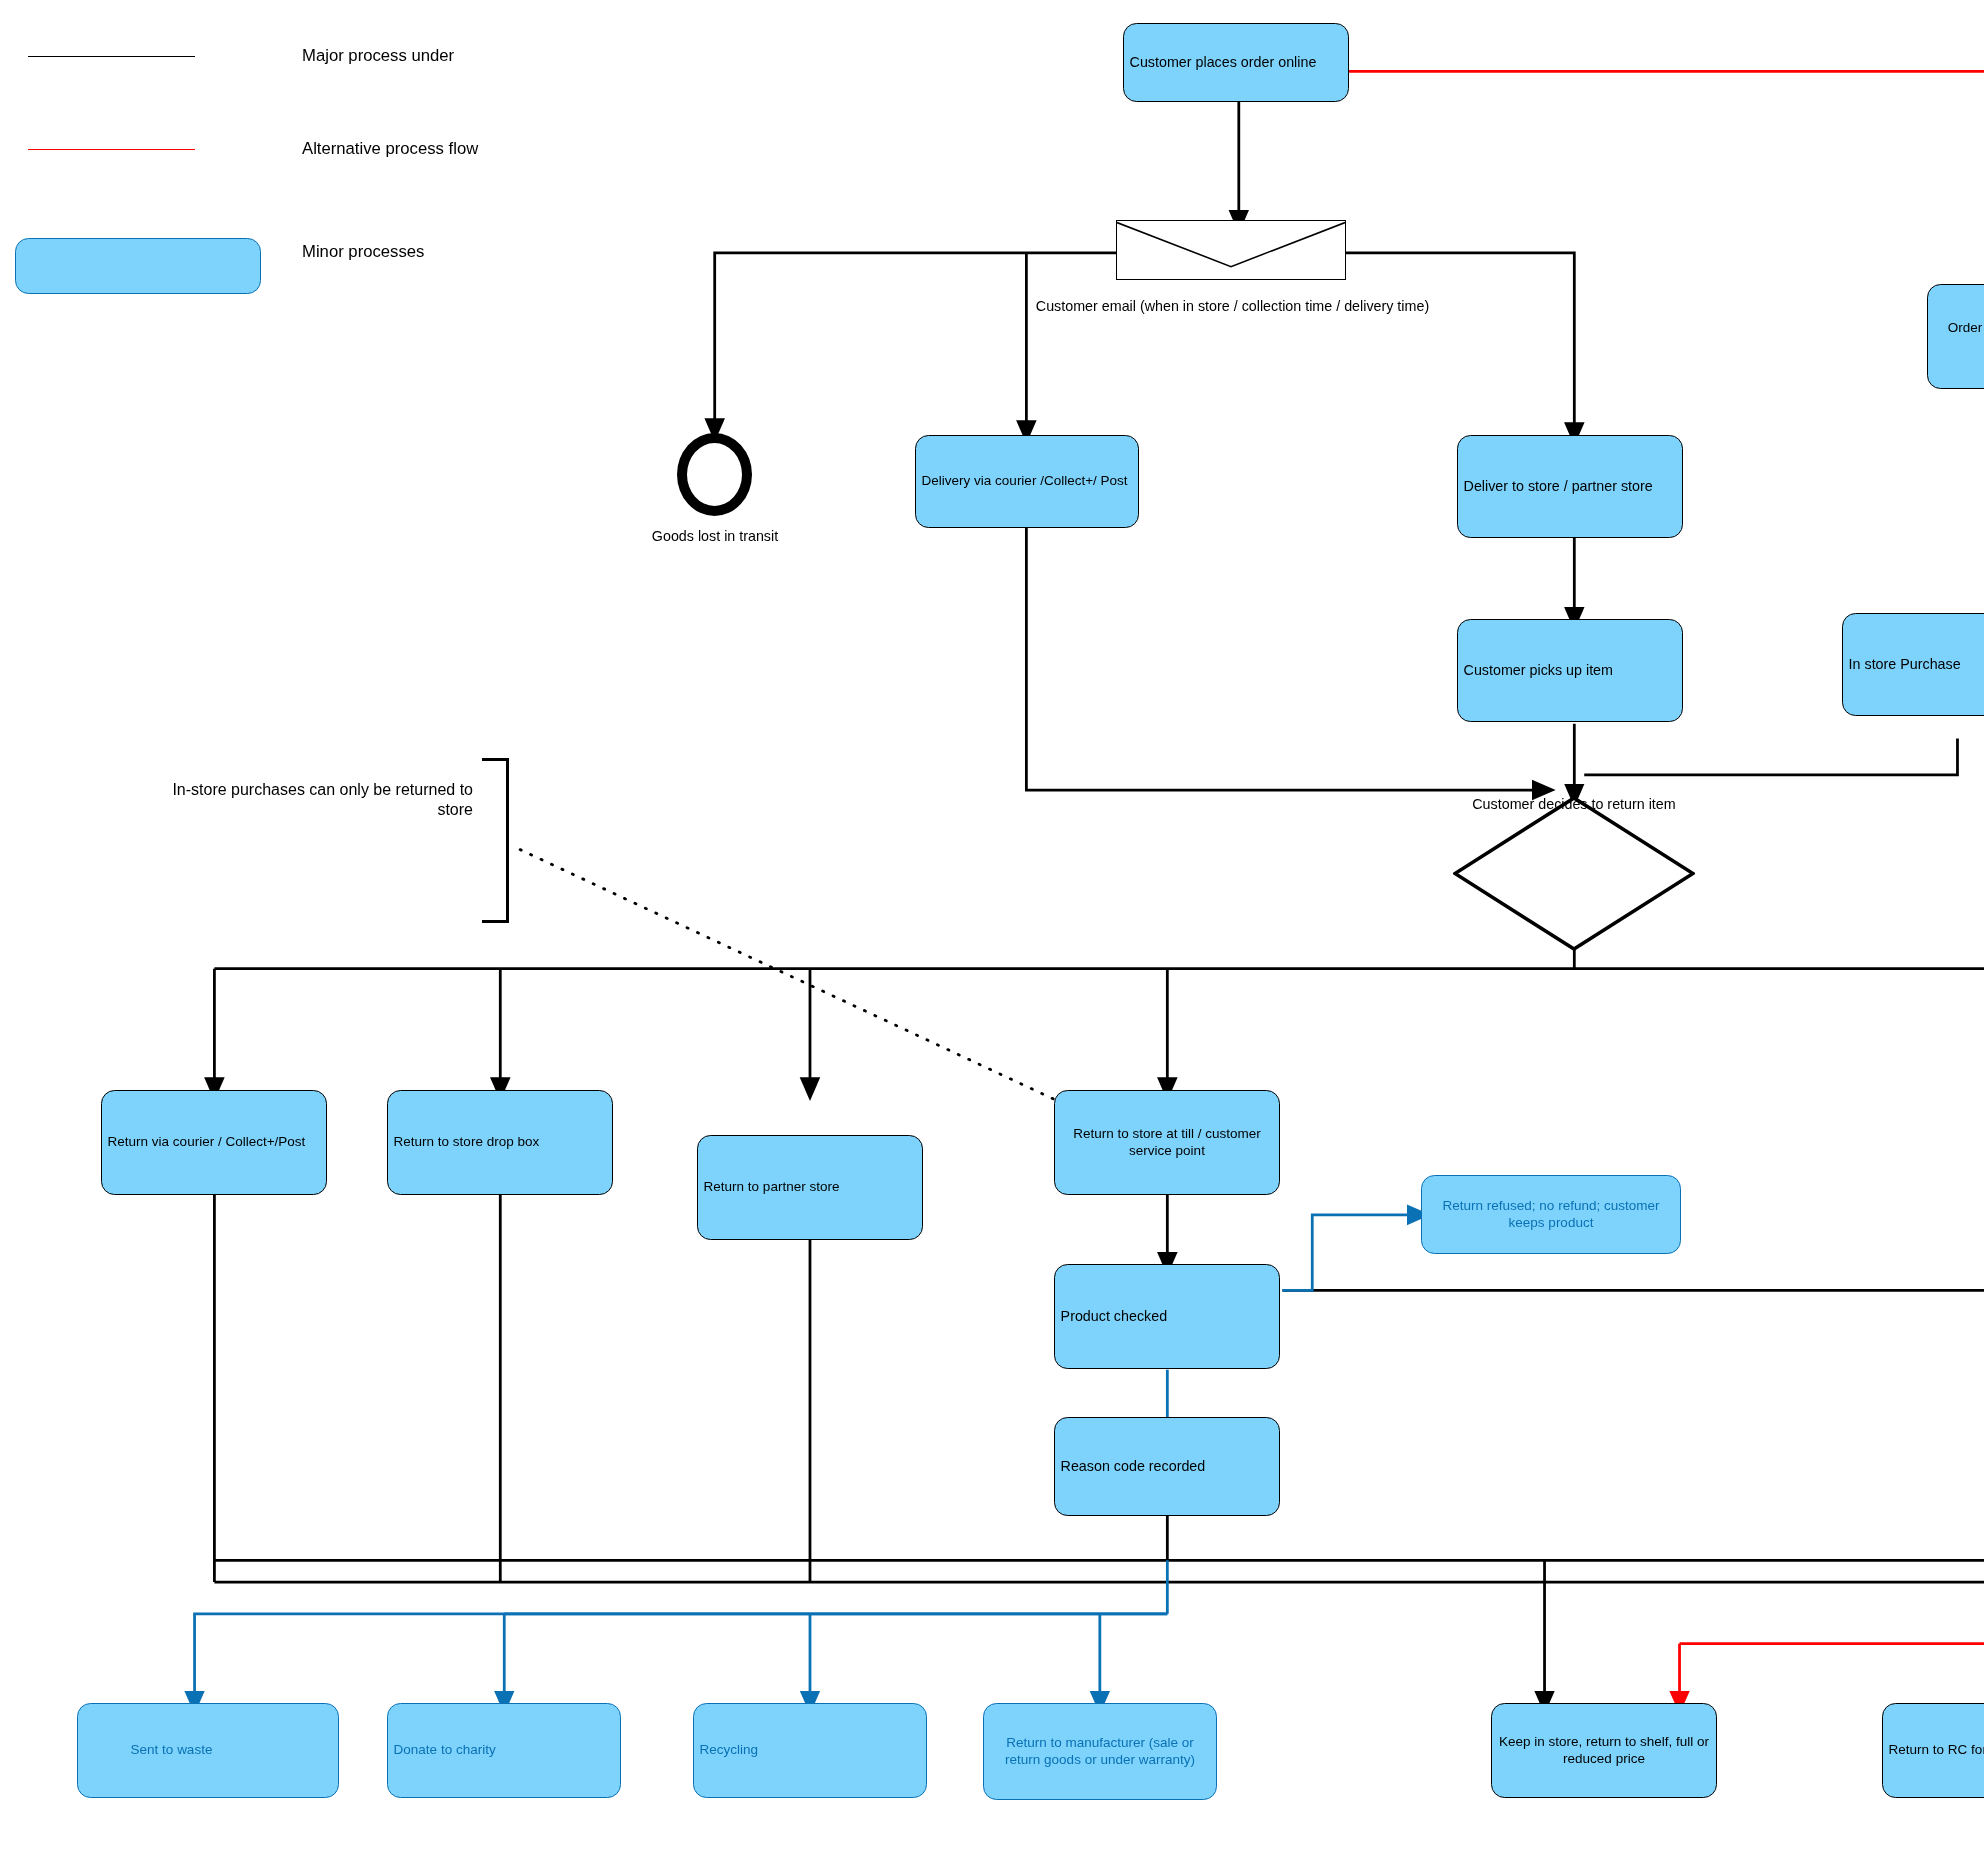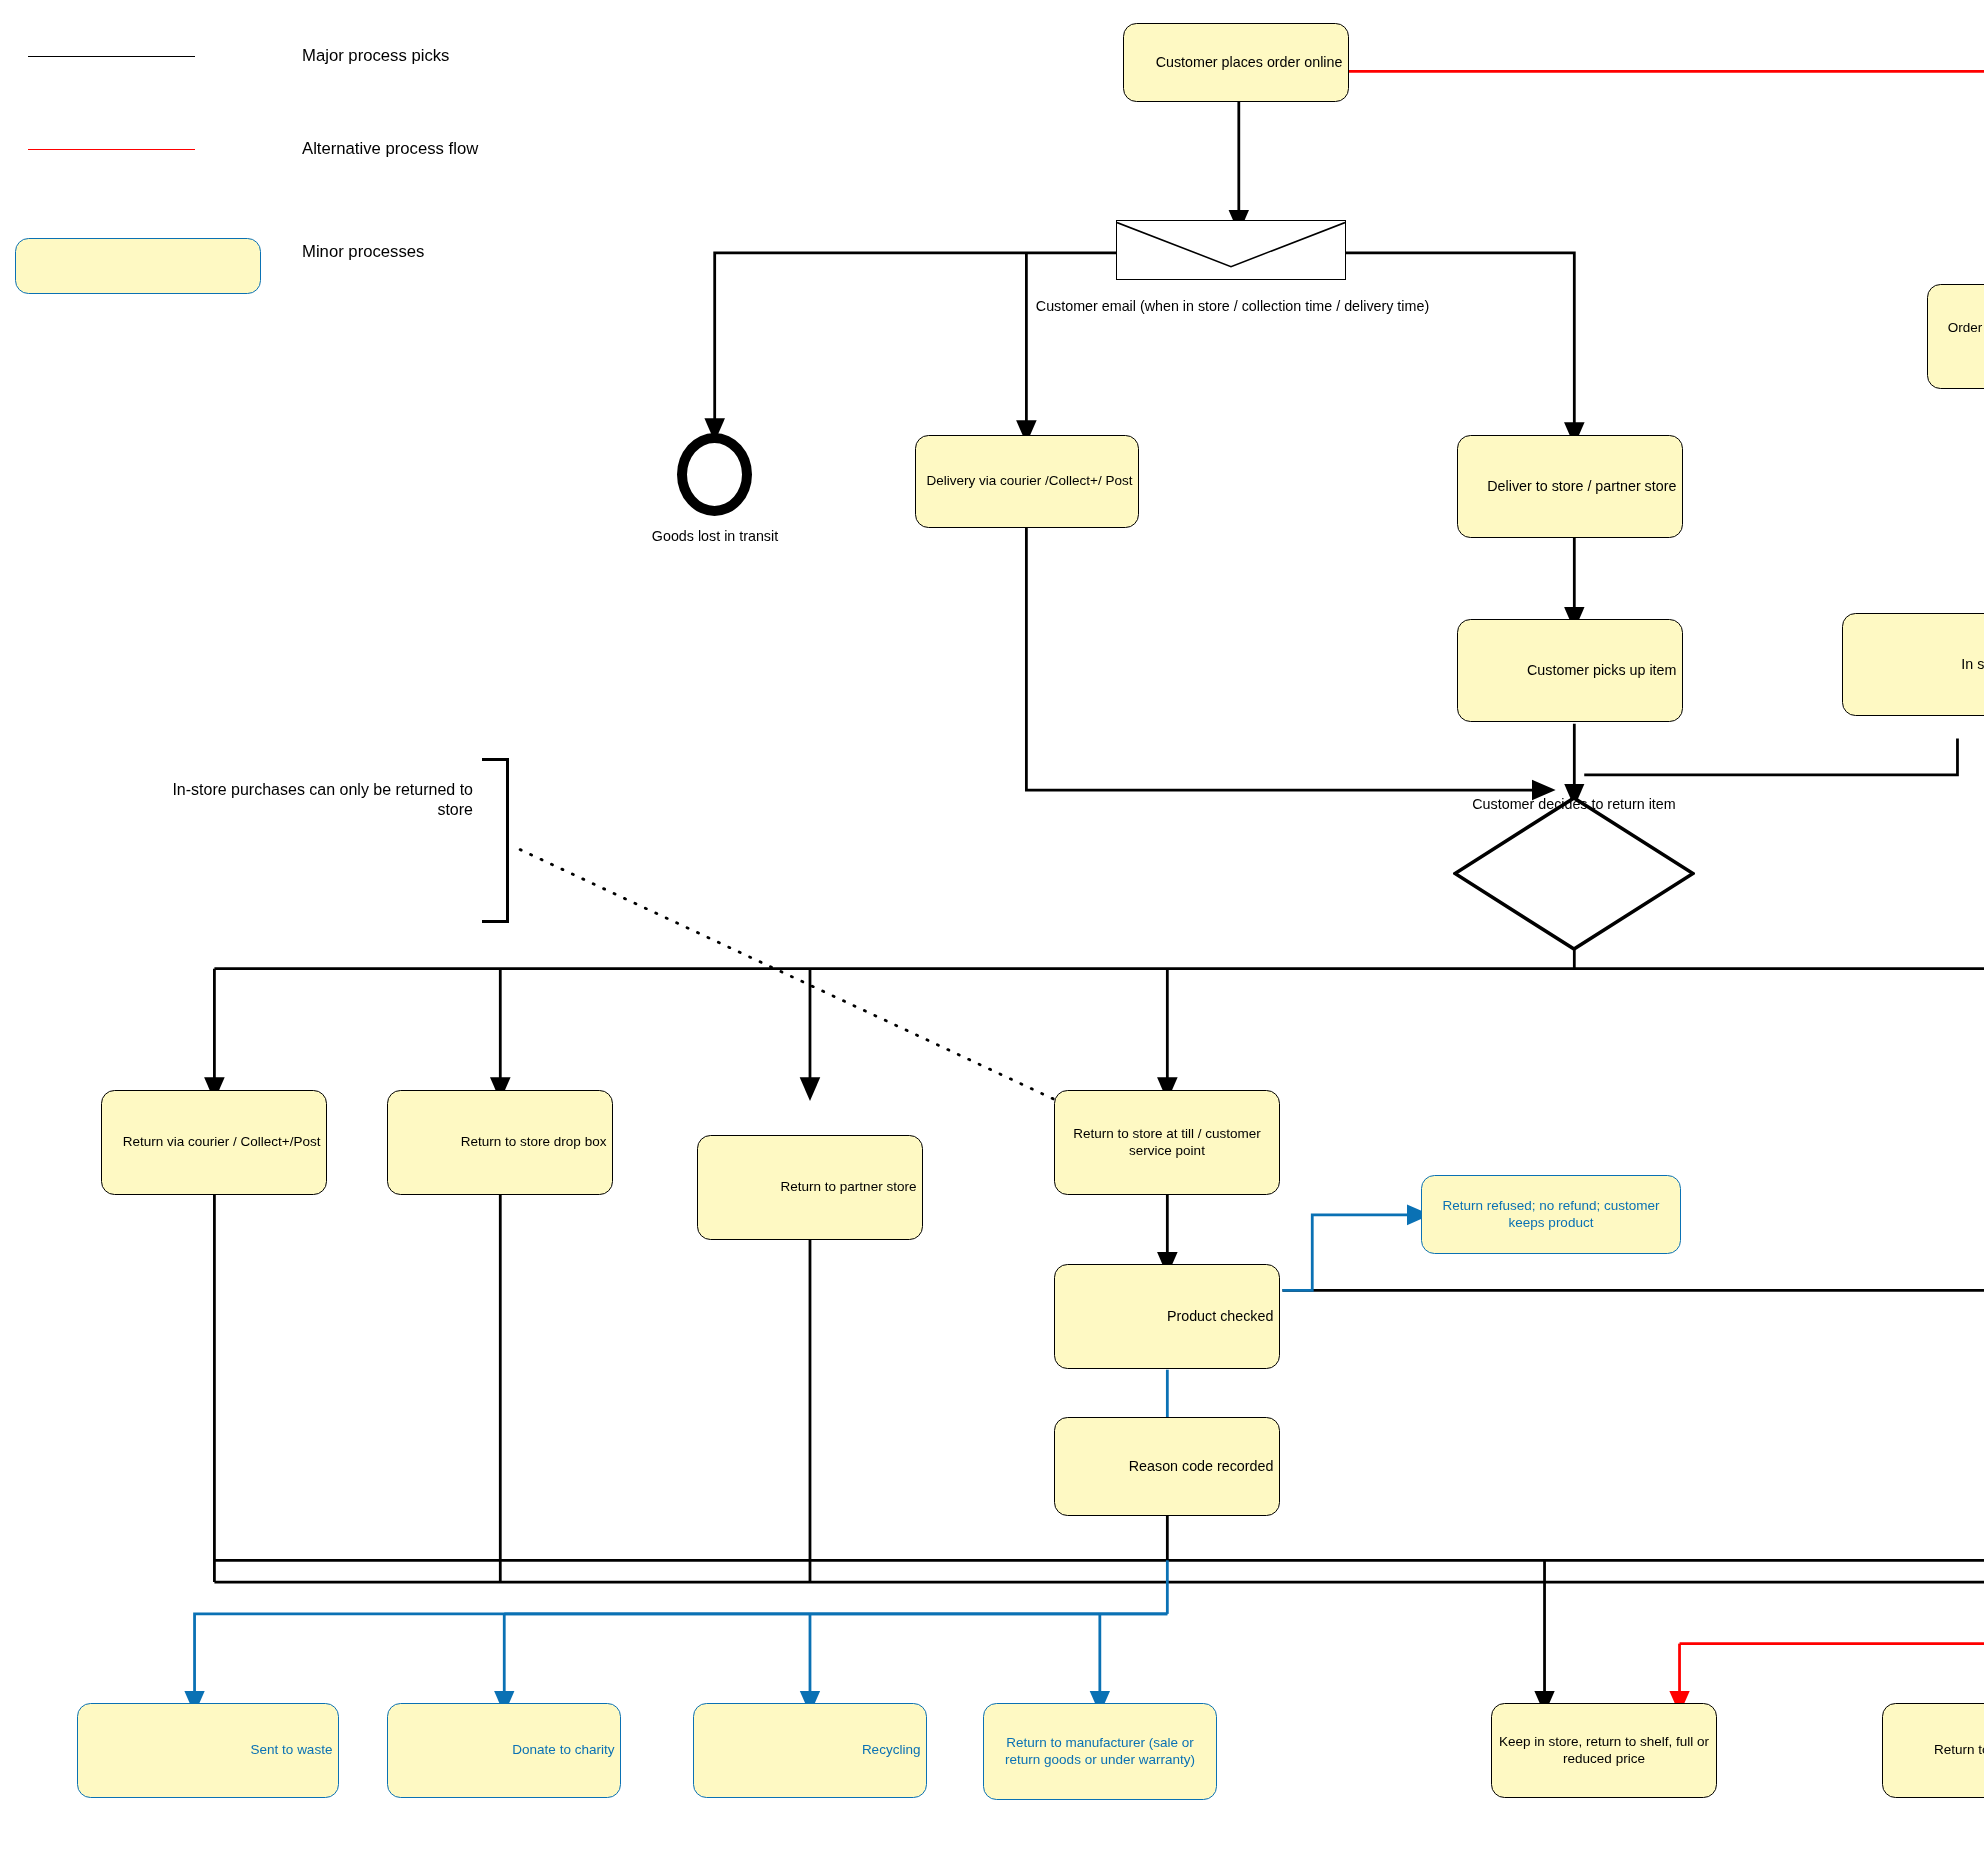--- a/index.html
+++ b/index.html
@@ -1,21 +1,21 @@
 <!DOCTYPE html>
 <html style="font-size:6.4px"><head>
 <meta charset="utf-8">
 <title>Returns Process Flowchart</title>
 <style>
   html,body{margin:0;padding:0;background:#ffffff;}
   body{font-family:"Liberation Sans", sans-serif;}
   #stage{position:relative;width:2640px;height:1862px;background:#fff;overflow:hidden;}
   #wires{position:absolute;left:0;top:0;width:2640px;height:1862px;}
   .node{position:absolute;box-sizing:border-box;display:flex;align-items:center;
-        justify-content:flex-end;text-align:center;background:#fef9c3;}
+        justify-content:flex-start;text-align:center;background:#7dd3fc;}
   .proc{border:1.2px solid #000;border-radius:13.5px;color:#000;}
   .minor{border:1.6px solid #0A71B4;border-radius:13.5px;color:#0A71B4;}
   .node span{display:block;line-height:1.22;padding:1.6px 5.6px;}
   .lbl{position:absolute;color:#000;text-align:center;}
   .lbl span{display:block;line-height:1.22;}
   .lbl.right{text-align:left;}
   .diamond{position:absolute;}
   .diamond .dshape{position:absolute;left:0;top:0;width:100%;height:100%;}
   .diamond .dtext{position:absolute;left:0;top:0;width:100%;height:100%;
      display:flex;align-items:flex-start;justify-content:center;text-align:center;color:#000;}
@@ -119,21 +119,21 @@
     </g>
 
     <g fill="none" stroke="#000" stroke-width="7" stroke-dasharray="3 26" stroke-linecap="round">
       <path d="M1310,2140 L2700,2790"></path>
       <path d="M5655,1480 L6050,1640"></path>
     </g>
   </svg>
 
   <div class="legend-line" style="left:28px;top:56px;width:167px;"></div>
   <div class="lbl right f42" style="left:302px;top:46px;width:302px;">
-      <span>Major process picks</span>
+      <span>Major process under</span>
     </div>
 
   <div class="legend-line alt" style="left:28px;top:149px;width:167px;"></div>
   <div class="lbl right f42" style="left:302px;top:139px;width:357px;">
       <span>Alternative process flow</span>
     </div>
 
   <div class="node minor" style="left:15px;top:238px;width:246px;height:56px;"></div>
   <div class="lbl right f42" style="left:302px;top:242px;width:302px;">
       <span>Minor processes</span>

